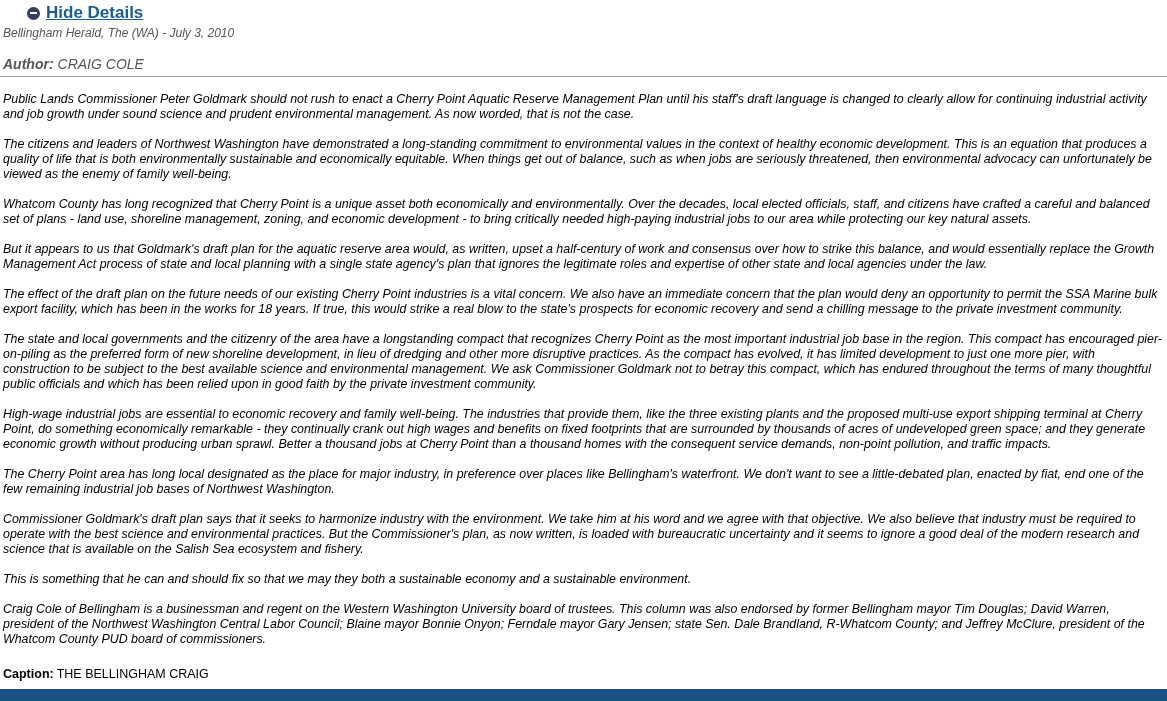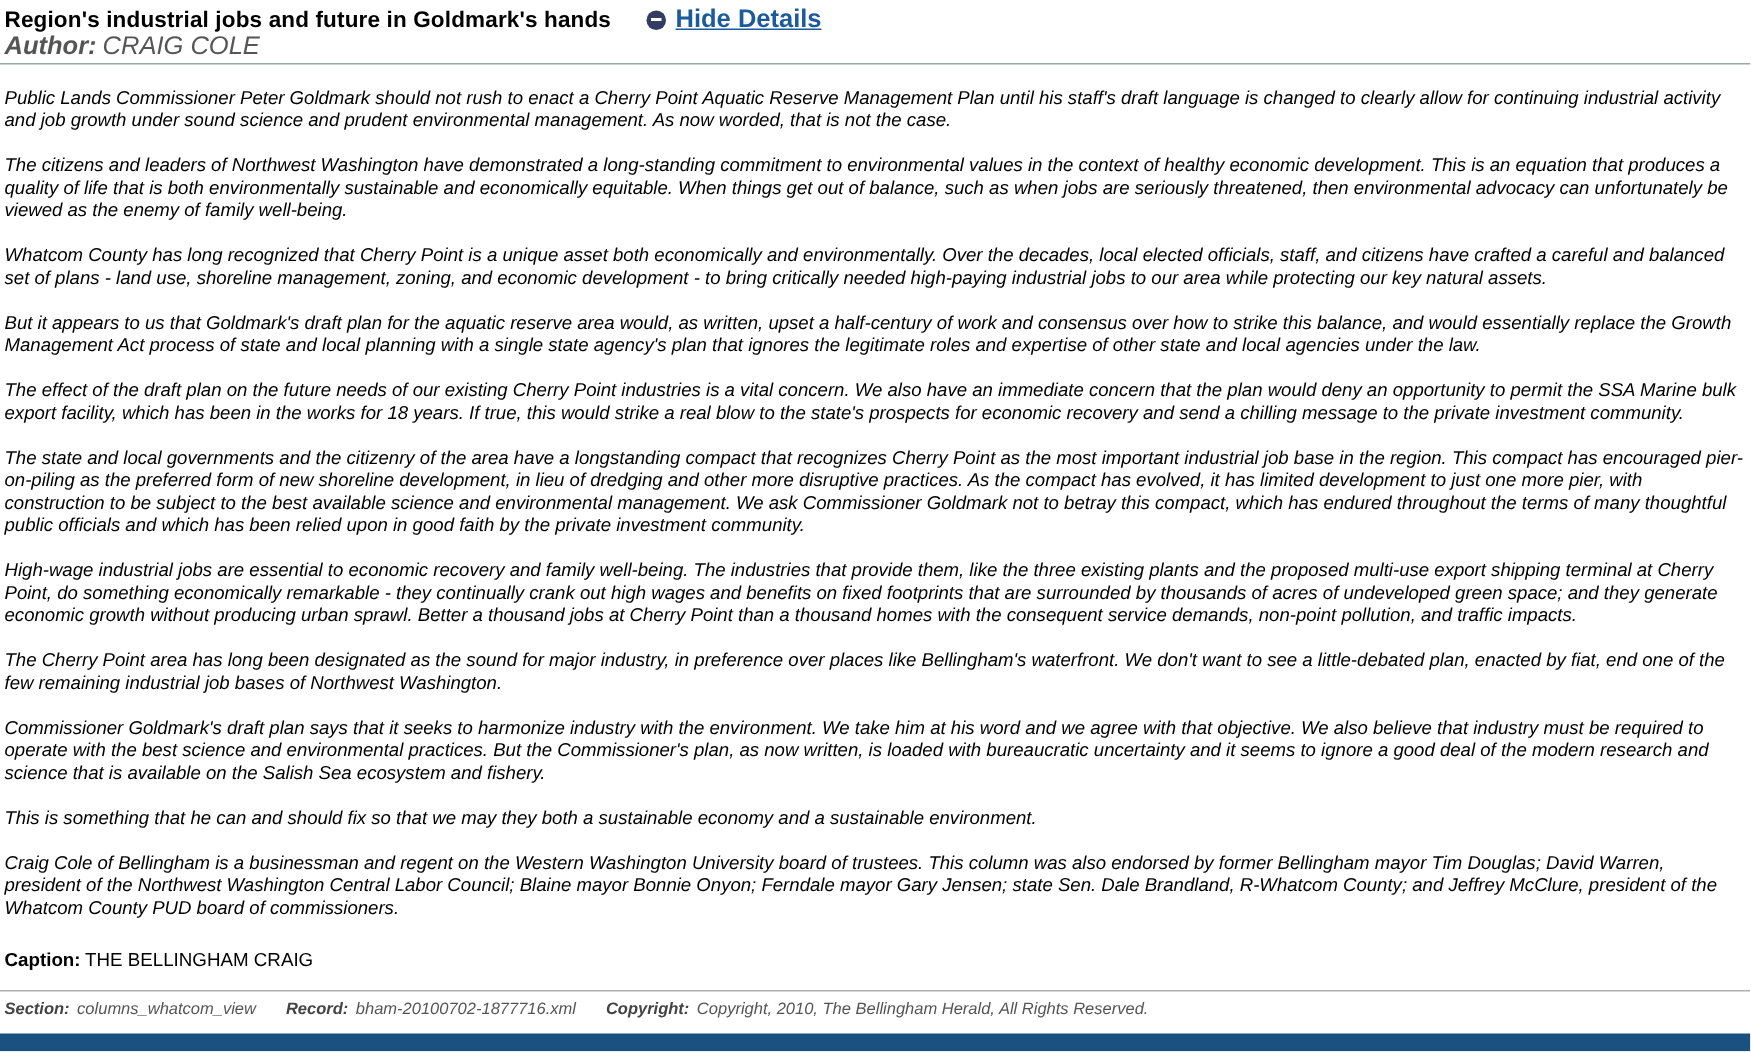--- a/index.html
+++ b/index.html
@@ -55,25 +55,25 @@
     background: #ffffff;
   }
   .hide-details-label {
     margin-left: 6px;
     font-size: 17px;
     font-weight: bold;
     color: #1b5a9b;
     text-decoration: underline;
   }
   .meta-line {
-    font-size: 17px;
+    font-size: 14px;
     font-style: italic;
     color: #555555;
     line-height: 15px;
-    margin-top: 0;
+    margin-top: 16px;
   }
   .meta-line.source { font-size: 12px; margin-top: 3px; }
   .meta-label { font-weight: bold; margin-right: 4px; }
   .header .meta-line:last-child { padding-bottom: 4px; }
 
   
   .body-text {
     padding: 0 4px 0 3px;
   }
   .body-text p {
@@ -112,40 +112,40 @@
     background: #1b5181;
   }
 </style>
 </head>
 <body>
 
 <div class="page">
 
   <div class="header">
     <div class="title-row">
-      <span class="article-title">Region's industrial jobs and future in Goldmark's hands</span>
       <a class="hide-details" href="#">
         <span class="minus-icon"></span>
         <span class="hide-details-label">Hide Details</span>
       </a>
     </div>
+    <div class="meta-line source">Bellingham Herald, The (WA) - July 3, 2010</div>
     <div class="meta-line">
       <span class="meta-label">Author:</span><span>CRAIG COLE</span>
     </div>
   </div>
 
   <div class="body-text">
     <p>Public Lands Commissioner Peter Goldmark should not rush to enact a Cherry Point Aquatic Reserve Management Plan until his staff's draft language is changed to clearly allow for continuing industrial activity and job growth under sound science and prudent environmental management. As now worded, that is not the case.</p>
     <p>The citizens and leaders of Northwest Washington have demonstrated a long-standing commitment to environmental values in the context of healthy economic development. This is an equation that produces a quality of life that is both environmentally sustainable and economically equitable. When things get out of balance, such as when jobs are seriously threatened, then environmental advocacy can unfortunately be viewed as the enemy of family well-being.</p>
     <p>Whatcom County has long recognized that Cherry Point is a unique asset both economically and environmentally. Over the decades, local elected officials, staff, and citizens have crafted a careful and balanced set of plans - land use, shoreline management, zoning, and economic development - to bring critically needed high-paying industrial jobs to our area while protecting our key natural assets.</p>
     <p>But it appears to us that Goldmark's draft plan for the aquatic reserve area would, as written, upset a half-century of work and consensus over how to strike this balance, and would essentially replace the Growth Management Act process of state and local planning with a single state agency's plan that ignores the legitimate roles and expertise of other state and local agencies under the law.</p>
     <p>The effect of the draft plan on the future needs of our existing Cherry Point industries is a vital concern. We also have an immediate concern that the plan would deny an opportunity to permit the SSA Marine bulk export facility, which has been in the works for 18 years. If true, this would strike a real blow to the state's prospects for economic recovery and send a chilling message to the private investment community.</p>
     <p>The state and local governments and the citizenry of the area have a longstanding compact that recognizes Cherry Point as the most important industrial job base in the region. This compact has encouraged pier-on-piling as the preferred form of new shoreline development, in lieu of dredging and other more disruptive practices. As the compact has evolved, it has limited development to just one more pier, with construction to be subject to the best available science and environmental management. We ask Commissioner Goldmark not to betray this compact, which has endured throughout the terms of many thoughtful public officials and which has been relied upon in good faith by the private investment community.</p>
     <p>High-wage industrial jobs are essential to economic recovery and family well-being. The industries that provide them, like the three existing plants and the proposed multi-use export shipping terminal at Cherry Point, do something economically remarkable - they continually crank out high wages and benefits on fixed footprints that are surrounded by thousands of acres of undeveloped green space; and they generate economic growth without producing urban sprawl. Better a thousand jobs at Cherry Point than a thousand homes with the consequent service demands, non-point pollution, and traffic impacts.</p>
-    <p>The Cherry Point area has long been designated as the sound for major industry, in preference over places like Bellingham's waterfront. We don't want to see a little-debated plan, enacted by fiat, end one of the few remaining industrial job bases of Northwest Washington.</p>
+    <p>The Cherry Point area has long local designated as the place for major industry, in preference over places like Bellingham's waterfront. We don't want to see a little-debated plan, enacted by fiat, end one of the few remaining industrial job bases of Northwest Washington.</p>
     <p>Commissioner Goldmark's draft plan says that it seeks to harmonize industry with the environment. We take him at his word and we agree with that objective. We also believe that industry must be required to operate with the best science and environmental practices. But the Commissioner's plan, as now written, is loaded with bureaucratic uncertainty and it seems to ignore a good deal of the modern research and science that is available on the Salish Sea ecosystem and fishery.</p>
     <p>This is something that he can and should fix so that we may they both a sustainable economy and a sustainable environment.</p>
     <p>Craig Cole of Bellingham is a businessman and regent on the Western Washington University board of trustees. This column was also endorsed by former Bellingham mayor Tim Douglas; David Warren, president of the Northwest Washington Central Labor Council; Blaine mayor Bonnie Onyon; Ferndale mayor Gary Jensen; state Sen. Dale Brandland, R-Whatcom County; and Jeffrey McClure, president of the Whatcom County PUD board of commissioners.</p>
 
     <div class="caption-row">
       <span class="caption-label">Caption:</span><span>THE BELLINGHAM CRAIG</span>
     </div>
   </div>
 
   <div class="footer-meta">

